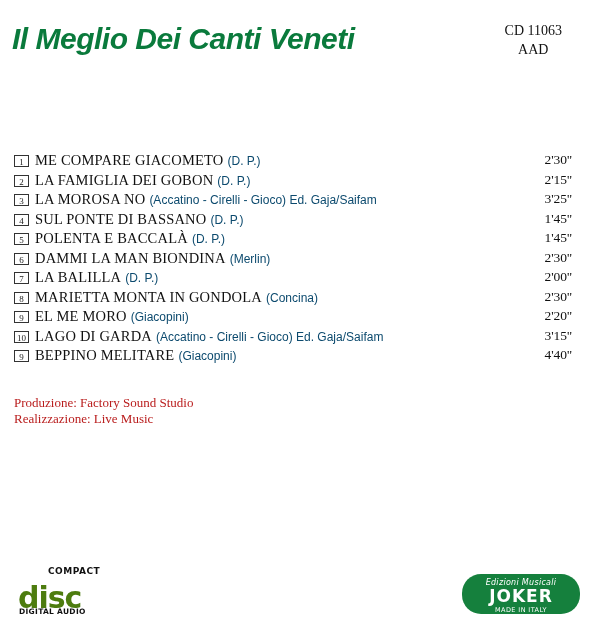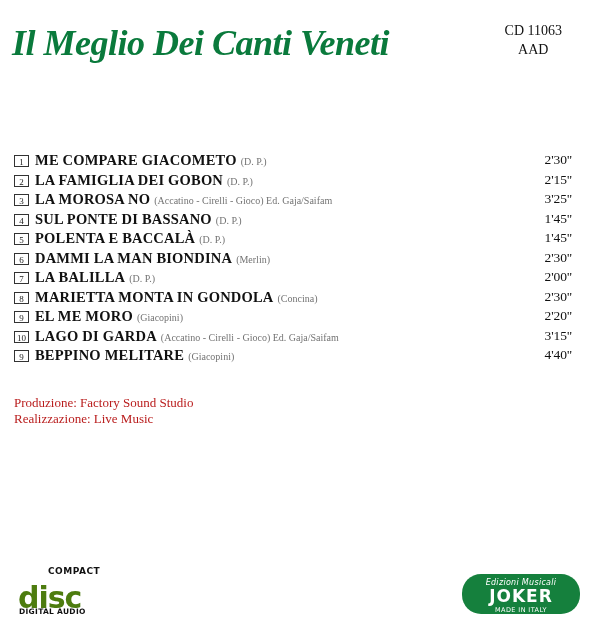--- a/index.html
+++ b/index.html
@@ -21,24 +21,24 @@
     left: 0; top: 0;
     width: 600px;
     height: 620px;
   }
 
   
   .title {
     position: absolute;
     left: 12px;
     top: 22px;
-    font-family: Liberation Serif, serif;
+    font-family: Liberation Sans, sans-serif;
     font-weight: bold;
     font-style: italic;
-    font-size: 36px;
+    font-size: 30px;
     letter-spacing: -0.5px;
     color: #0a7a3c;
     white-space: nowrap;
   }
 
   .catalog {
     position: absolute;
     right: 38px;
     top: 22px;
     text-align: center;
@@ -73,30 +73,30 @@
     font-size: 9px;
     border: 1px solid #333;
     color: #222;
     vertical-align: middle;
     margin-right: 6px;
     box-sizing: border-box;
   }
 
   .tname {
     font-family: "Liberation Serif", serif;
-    font-weight: bold;
+    font-weight: normal;
     font-size: 14.5px;
     letter-spacing: 0.2px;
     color: #111;
   }
 
   .tcredit {
-    font-family: Liberation Serif, serif;
-    font-size: 10px;
-    color: #737373;
+    font-family: Liberation Sans, sans-serif;
+    font-size: 12px;
+    color: #0c4a6e;
     margin-left: 4px;
   }
 
   .ttime {
     position: absolute;
     right: 14px;
     top: 0;
     font-family: "Liberation Serif", serif;
     font-size: 13.5px;
     color: #111;

